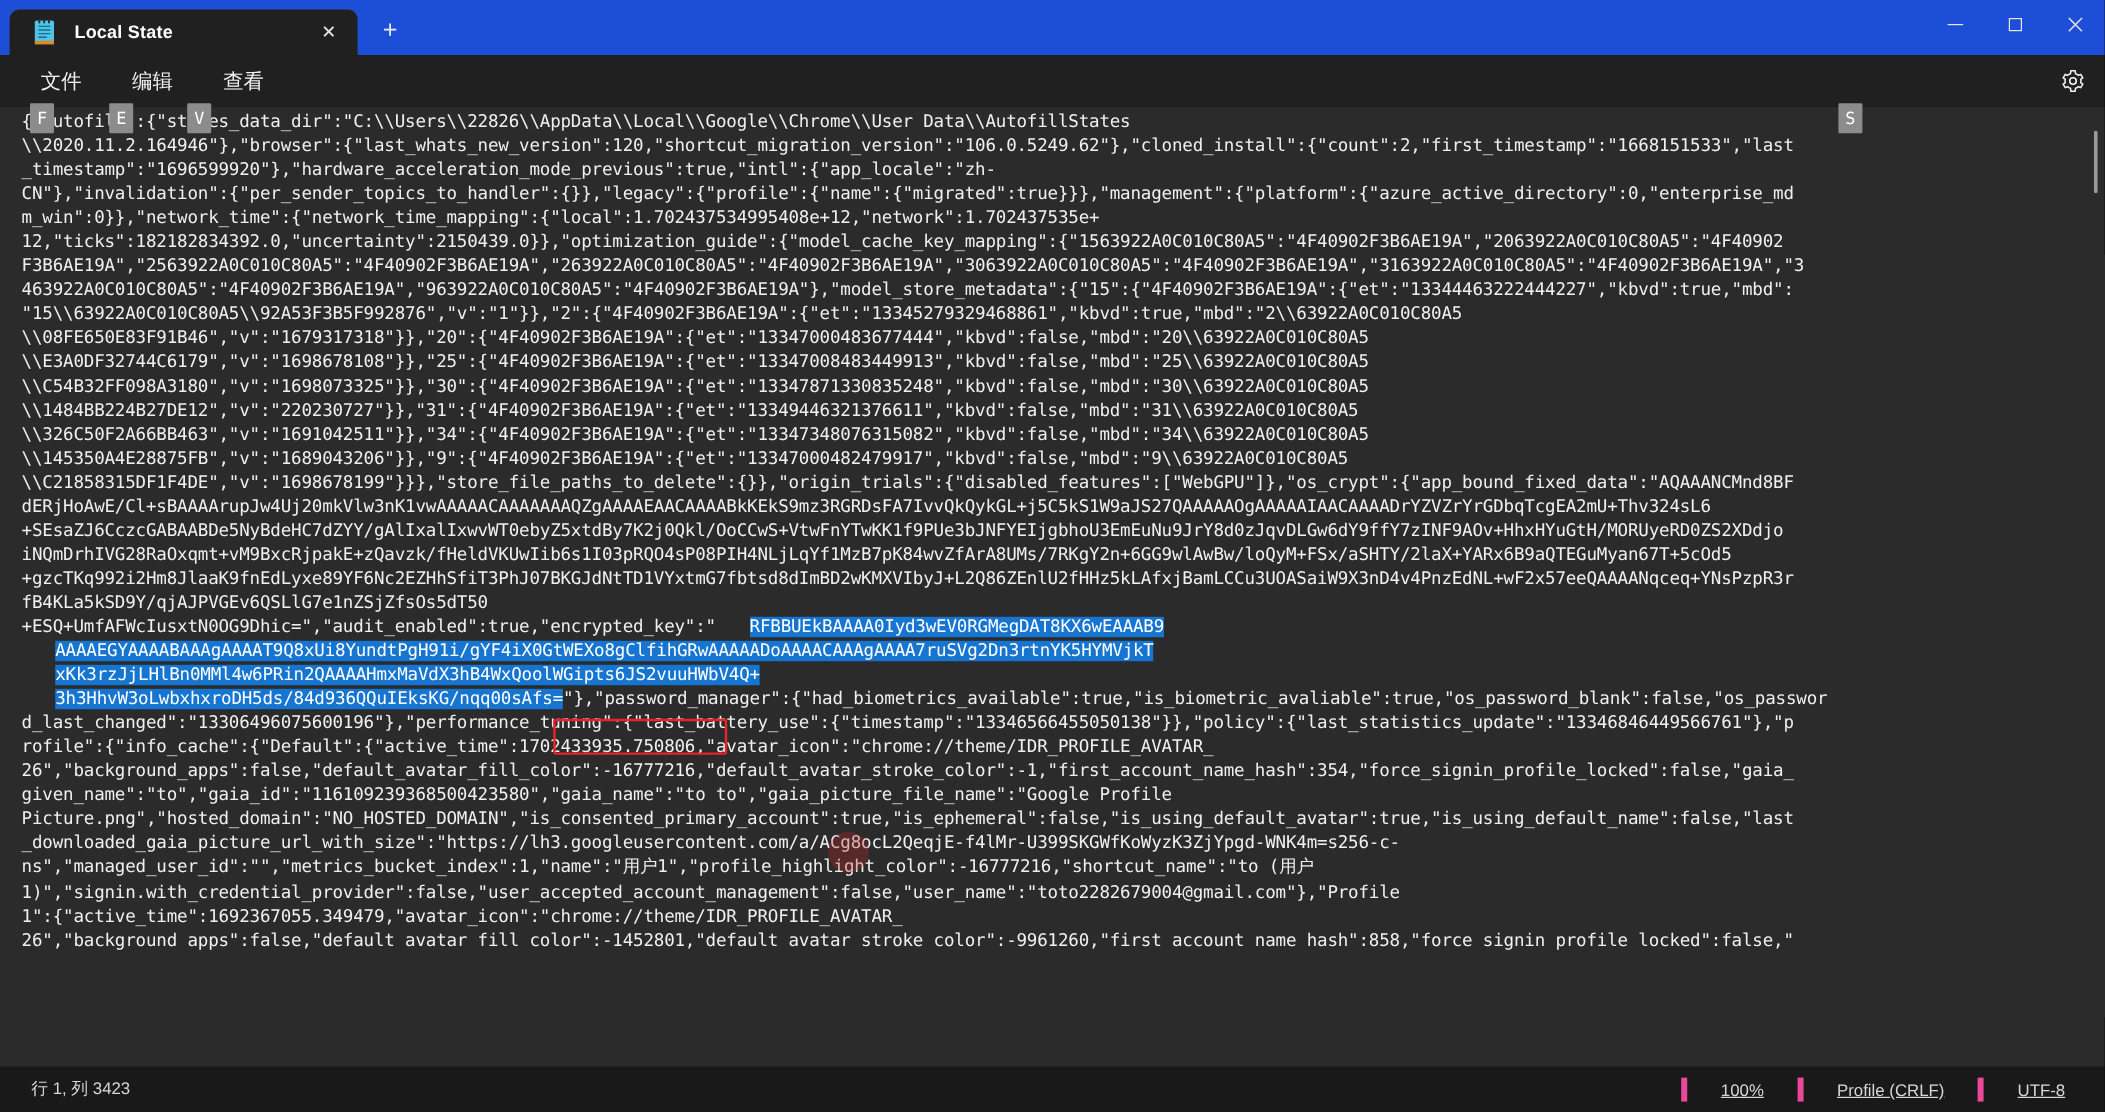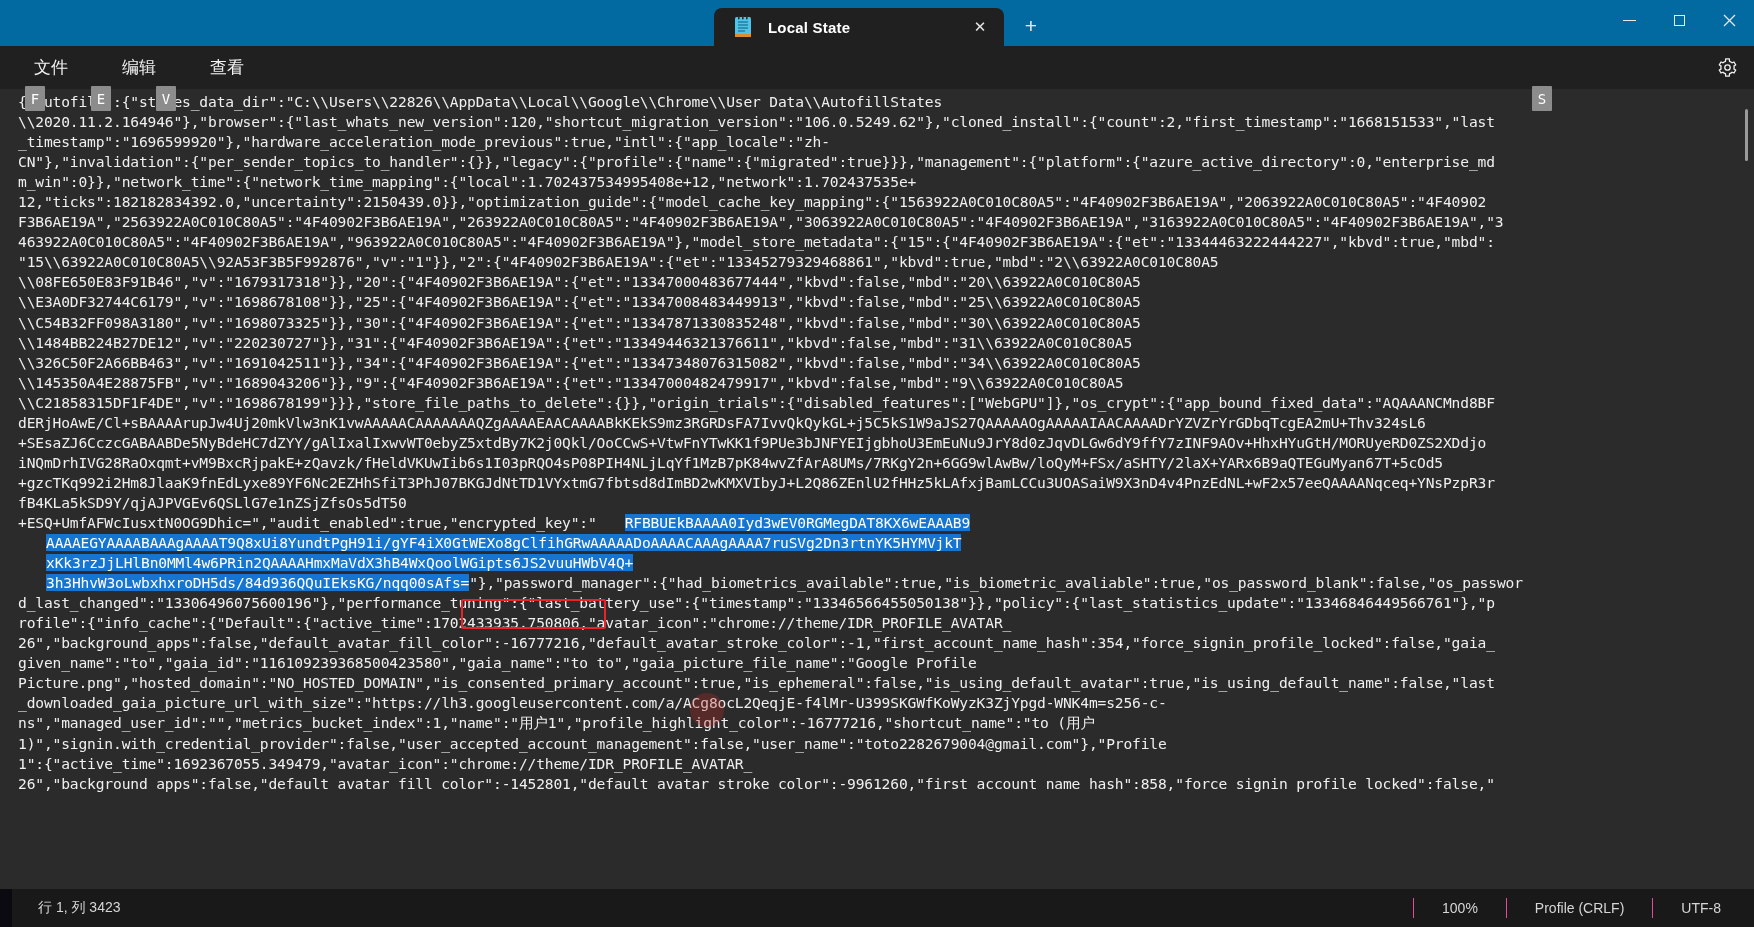--- a/index.html
+++ b/index.html
@@ -13,24 +13,23 @@
     position: relative;
     width: 1754px; height: 927px;
     background: #0b0a10;
     display: flex; flex-direction: column;
   }
 
   
   .titlebar {
     position: relative;
     height: 46px;
-    background: #0369a1;
+    background: #1d4ed8;
     display: flex; align-items: flex-end;
     flex: none;
-    justify-content: center;
   }
   .tabstrip { display: flex; align-items: flex-end; height: 46px; padding-left: 8px; }
   .tab {
     position: relative;
     display: flex; align-items: center;
     height: 38px;
     min-width: 290px;
     padding: 0 10px 0 18px;
     background: #202020;
     border-radius: 8px 8px 0 0;
@@ -71,21 +70,21 @@
   .wc-max i { display:block; width: 11px; height: 11px; border: 1px solid #e9e9e9; }
   .wc-close svg { display: block; }
 
   
   .menubar {
     position: relative;
     height: 43px;
     background: #202020;
     display: flex; align-items: center;
     padding-left: 22px;
-    gap: 30px;
+    gap: 18px;
     flex: none;
   }
   .menu-item {
     color: #f2f2f2;
     font-size: 17px;
     padding: 5px 12px;
     border-radius: 5px;
     white-space: nowrap;
   }
   .gear-btn {
@@ -164,34 +163,34 @@
 
   
   .statusbar {
     height: 38px;
     background: #191919;
     display: flex; align-items: center;
     color: #d6d6d6;
     font-size: 14px;
     flex: none;
     position: relative;
-    margin-left: 12px;
   }
   .sb-left { padding-left: 26px; white-space: nowrap; }
   .sb-right {
     margin-left: auto;
     display: flex; align-items: center;
     height: 100%;
   }
   .sb-cell {
     padding: 0 28px;
     height: 20px;
     display: flex; align-items: center;
-    border-left: 1px solid #ec4899;
+    border-left: 5px solid #ec4899;
     white-space: nowrap;
+    text-decoration: underline;
   }
   .sb-cell:last-child { padding-right: 33px; }
 </style>
 </head>
 <body>
 
 <div id="app">
 
   <div class="titlebar">
     <div class="tabstrip">

